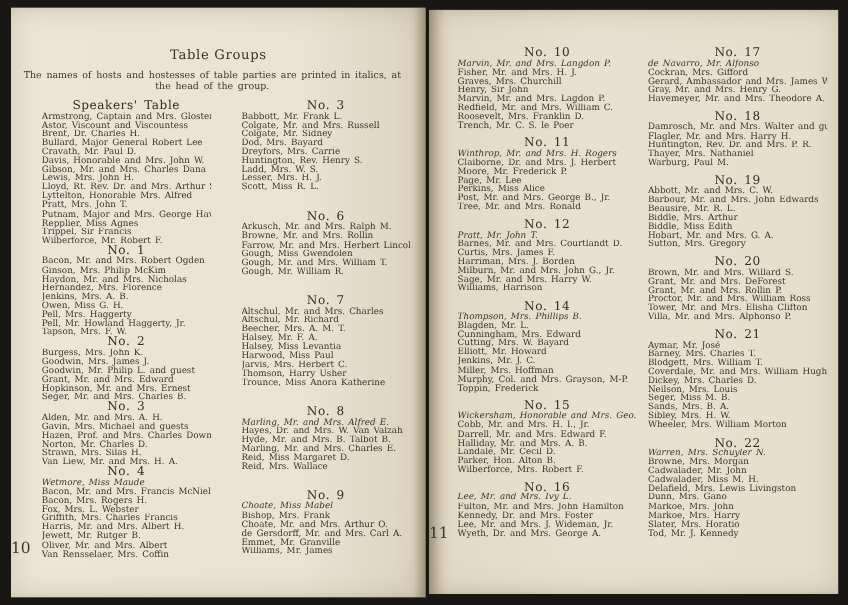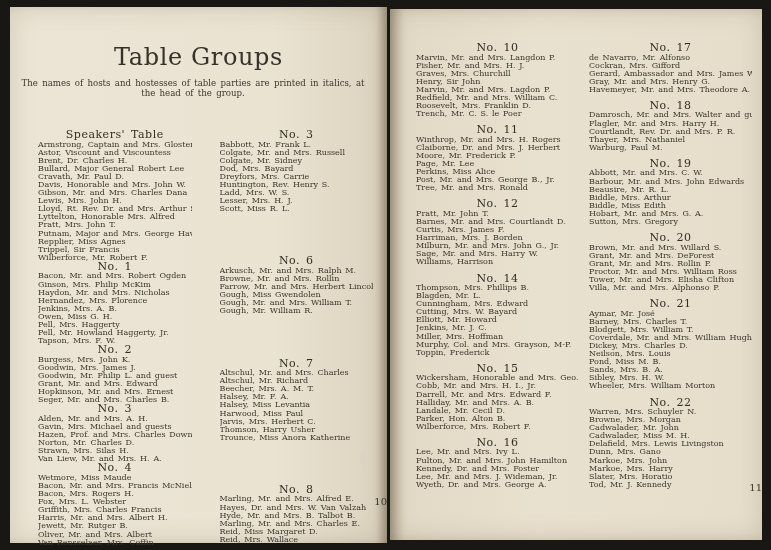--- a/index.html
+++ b/index.html
@@ -18,48 +18,48 @@
     background:linear-gradient(90deg,#ece5d5 0%,#eae3d2 70%,#ddd4c0 97%,#c7bca6 100%);
     box-shadow:inset 0 0 26px rgba(110,92,62,.20), inset -9px 0 12px -7px rgba(70,56,38,.45);
   }
   .page-right{
     left:390px;top:9px;width:372px;height:531px;
     background:linear-gradient(90deg,#cfc5ae 0%,#e2dac6 4%,#e9e1cf 40%,#e6decb 100%);
     box-shadow:inset 0 0 26px rgba(110,92,62,.22), inset 10px 0 14px -8px rgba(70,56,38,.5);
   }
   .page-title{
     margin:36px 0 0 0;text-align:center;
-    font-size:24px;font-weight:normal;letter-spacing:.6px;color:#37312a;
+    font-size:12px;font-weight:normal;letter-spacing:.6px;color:#37312a;
   }
   .intro{
     margin:7px 21px 0 10px;text-align:center;
     font-size:8.6px;word-spacing:1.6px;color:#3d362d;
   }
   .columns{
     position:absolute;display:flex;
   }
-  .columns-left{left:28px;right:14px;top:84px;height:414px;gap:28px;margin-top:39px;}
+  .columns-left{left:28px;right:14px;top:84px;height:414px;gap:28px;}
   .columns-right{left:26px;right:10px;top:34px;height:446px;gap:10px;}
   .column{
     flex:1;display:flex;flex-direction:column;justify-content:space-between;
     min-width:0;
   }
   .group-header{
     text-align:center;font-size:11px;line-height:9.5px;
     letter-spacing:.5px;word-spacing:2px;color:#332d25;
     margin-bottom:1px;white-space:nowrap;
   }
   .entry{
     font-size:8px;line-height:8.1px;white-space:nowrap;
     word-spacing:1.2px;color:#3b352c;overflow:hidden;
   }
-  .entry.host{}
+  .entry.host{font-style:italic;}
   .page-number{
-    position:absolute;left:0;right:0;text-align:right;
-    font-size:10px;color:#3b352c;
+    position:absolute;left:0;right:0;text-align:left;
+    font-size:14px;color:#3b352c;
   }
   .page-number-left{bottom:36px;}
   .page-number-right{bottom:47px;}
   .speck{
     position:absolute;left:360px;top:452px;width:7px;height:13px;
     background:#d9d3c3;border-radius:50% 50% 50% 50%/60% 60% 40% 40%;
     opacity:.95;
   }
 </style>
 </head>
@@ -167,20 +167,29 @@
         </div>
         <div class="group">
           <div class="group-header">No. 8</div>
           <div class="entry host">Marling, Mr. and Mrs. Alfred E.</div>
           <div class="entry">Hayes, Dr. and Mrs. W. Van Valzah</div>
           <div class="entry">Hyde, Mr. and Mrs. B. Talbot B.</div>
           <div class="entry">Marling, Mr. and Mrs. Charles E.</div>
           <div class="entry">Reid, Miss Margaret D.</div>
           <div class="entry">Reid, Mrs. Wallace</div>
         </div>
+        <div class="group">
+          <div class="group-header">No. 9</div>
+          <div class="entry host">Choate, Miss Mabel</div>
+          <div class="entry">Bishop, Mrs. Frank</div>
+          <div class="entry">Choate, Mr. and Mrs. Arthur O.</div>
+          <div class="entry">de Gersdorff, Mr. and Mrs. Carl A.</div>
+          <div class="entry">Emmet, Mr. Granville</div>
+          <div class="entry">Williams, Mr. James</div>
+        </div>
       </div>
   </div>
   <div class="page-number page-number-left">10</div>
 </div>
 
 <div class="page page-right">
   <div class="columns columns-right">
     <div class="column">
         <div class="group">
           <div class="group-header">No. 10</div>
@@ -250,21 +259,21 @@
           <div class="entry host">de Navarro, Mr. Alfonso</div>
           <div class="entry">Cockran, Mrs. Gifford</div>
           <div class="entry">Gerard, Ambassador and Mrs. James W.</div>
           <div class="entry">Gray, Mr. and Mrs. Henry G.</div>
           <div class="entry">Havemeyer, Mr. and Mrs. Theodore A.</div>
         </div>
         <div class="group">
           <div class="group-header">No. 18</div>
           <div class="entry">Damrosch, Mr. and Mrs. Walter and guests</div>
           <div class="entry">Flagler, Mr. and Mrs. Harry H.</div>
-          <div class="entry">Courtlandt, Rev. Dr. and Mrs. P. R.</div>
+          <div class="entry">Huntington, Rev. Dr. and Mrs. P. R.</div>
           <div class="entry">Thayer, Mrs. Nathaniel</div>
           <div class="entry">Warburg, Paul M.</div>
         </div>
         <div class="group">
           <div class="group-header">No. 19</div>
           <div class="entry">Abbott, Mr. and Mrs. C. W.</div>
           <div class="entry">Barbour, Mr. and Mrs. John Edwards</div>
           <div class="entry">Beausire, Mr. R. L.</div>
           <div class="entry">Biddle, Mrs. Arthur</div>
           <div class="entry">Biddle, Miss Edith</div>
@@ -281,21 +290,21 @@
           <div class="entry">Villa, Mr. and Mrs. Alphonso P.</div>
         </div>
         <div class="group">
           <div class="group-header">No. 21</div>
           <div class="entry">Aymar, Mr. José</div>
           <div class="entry">Barney, Mrs. Charles T.</div>
           <div class="entry">Blodgett, Mrs. William T.</div>
           <div class="entry">Coverdale, Mr. and Mrs. William Hugh</div>
           <div class="entry">Dickey, Mrs. Charles D.</div>
           <div class="entry">Neilson, Mrs. Louis</div>
-          <div class="entry">Pond, Miss M. B.</div>
+          <div class="entry">Seger, Miss M. B.</div>
           <div class="entry">Sands, Mrs. B. A.</div>
           <div class="entry">Sibley, Mrs. H. W.</div>
           <div class="entry">Wheeler, Mrs. William Morton</div>
         </div>
         <div class="group">
           <div class="group-header">No. 22</div>
           <div class="entry host">Warren, Mrs. Schuyler N.</div>
           <div class="entry">Browne, Mrs. Morgan</div>
           <div class="entry">Cadwalader, Mr. John</div>
           <div class="entry">Cadwalader, Miss M. H.</div>

